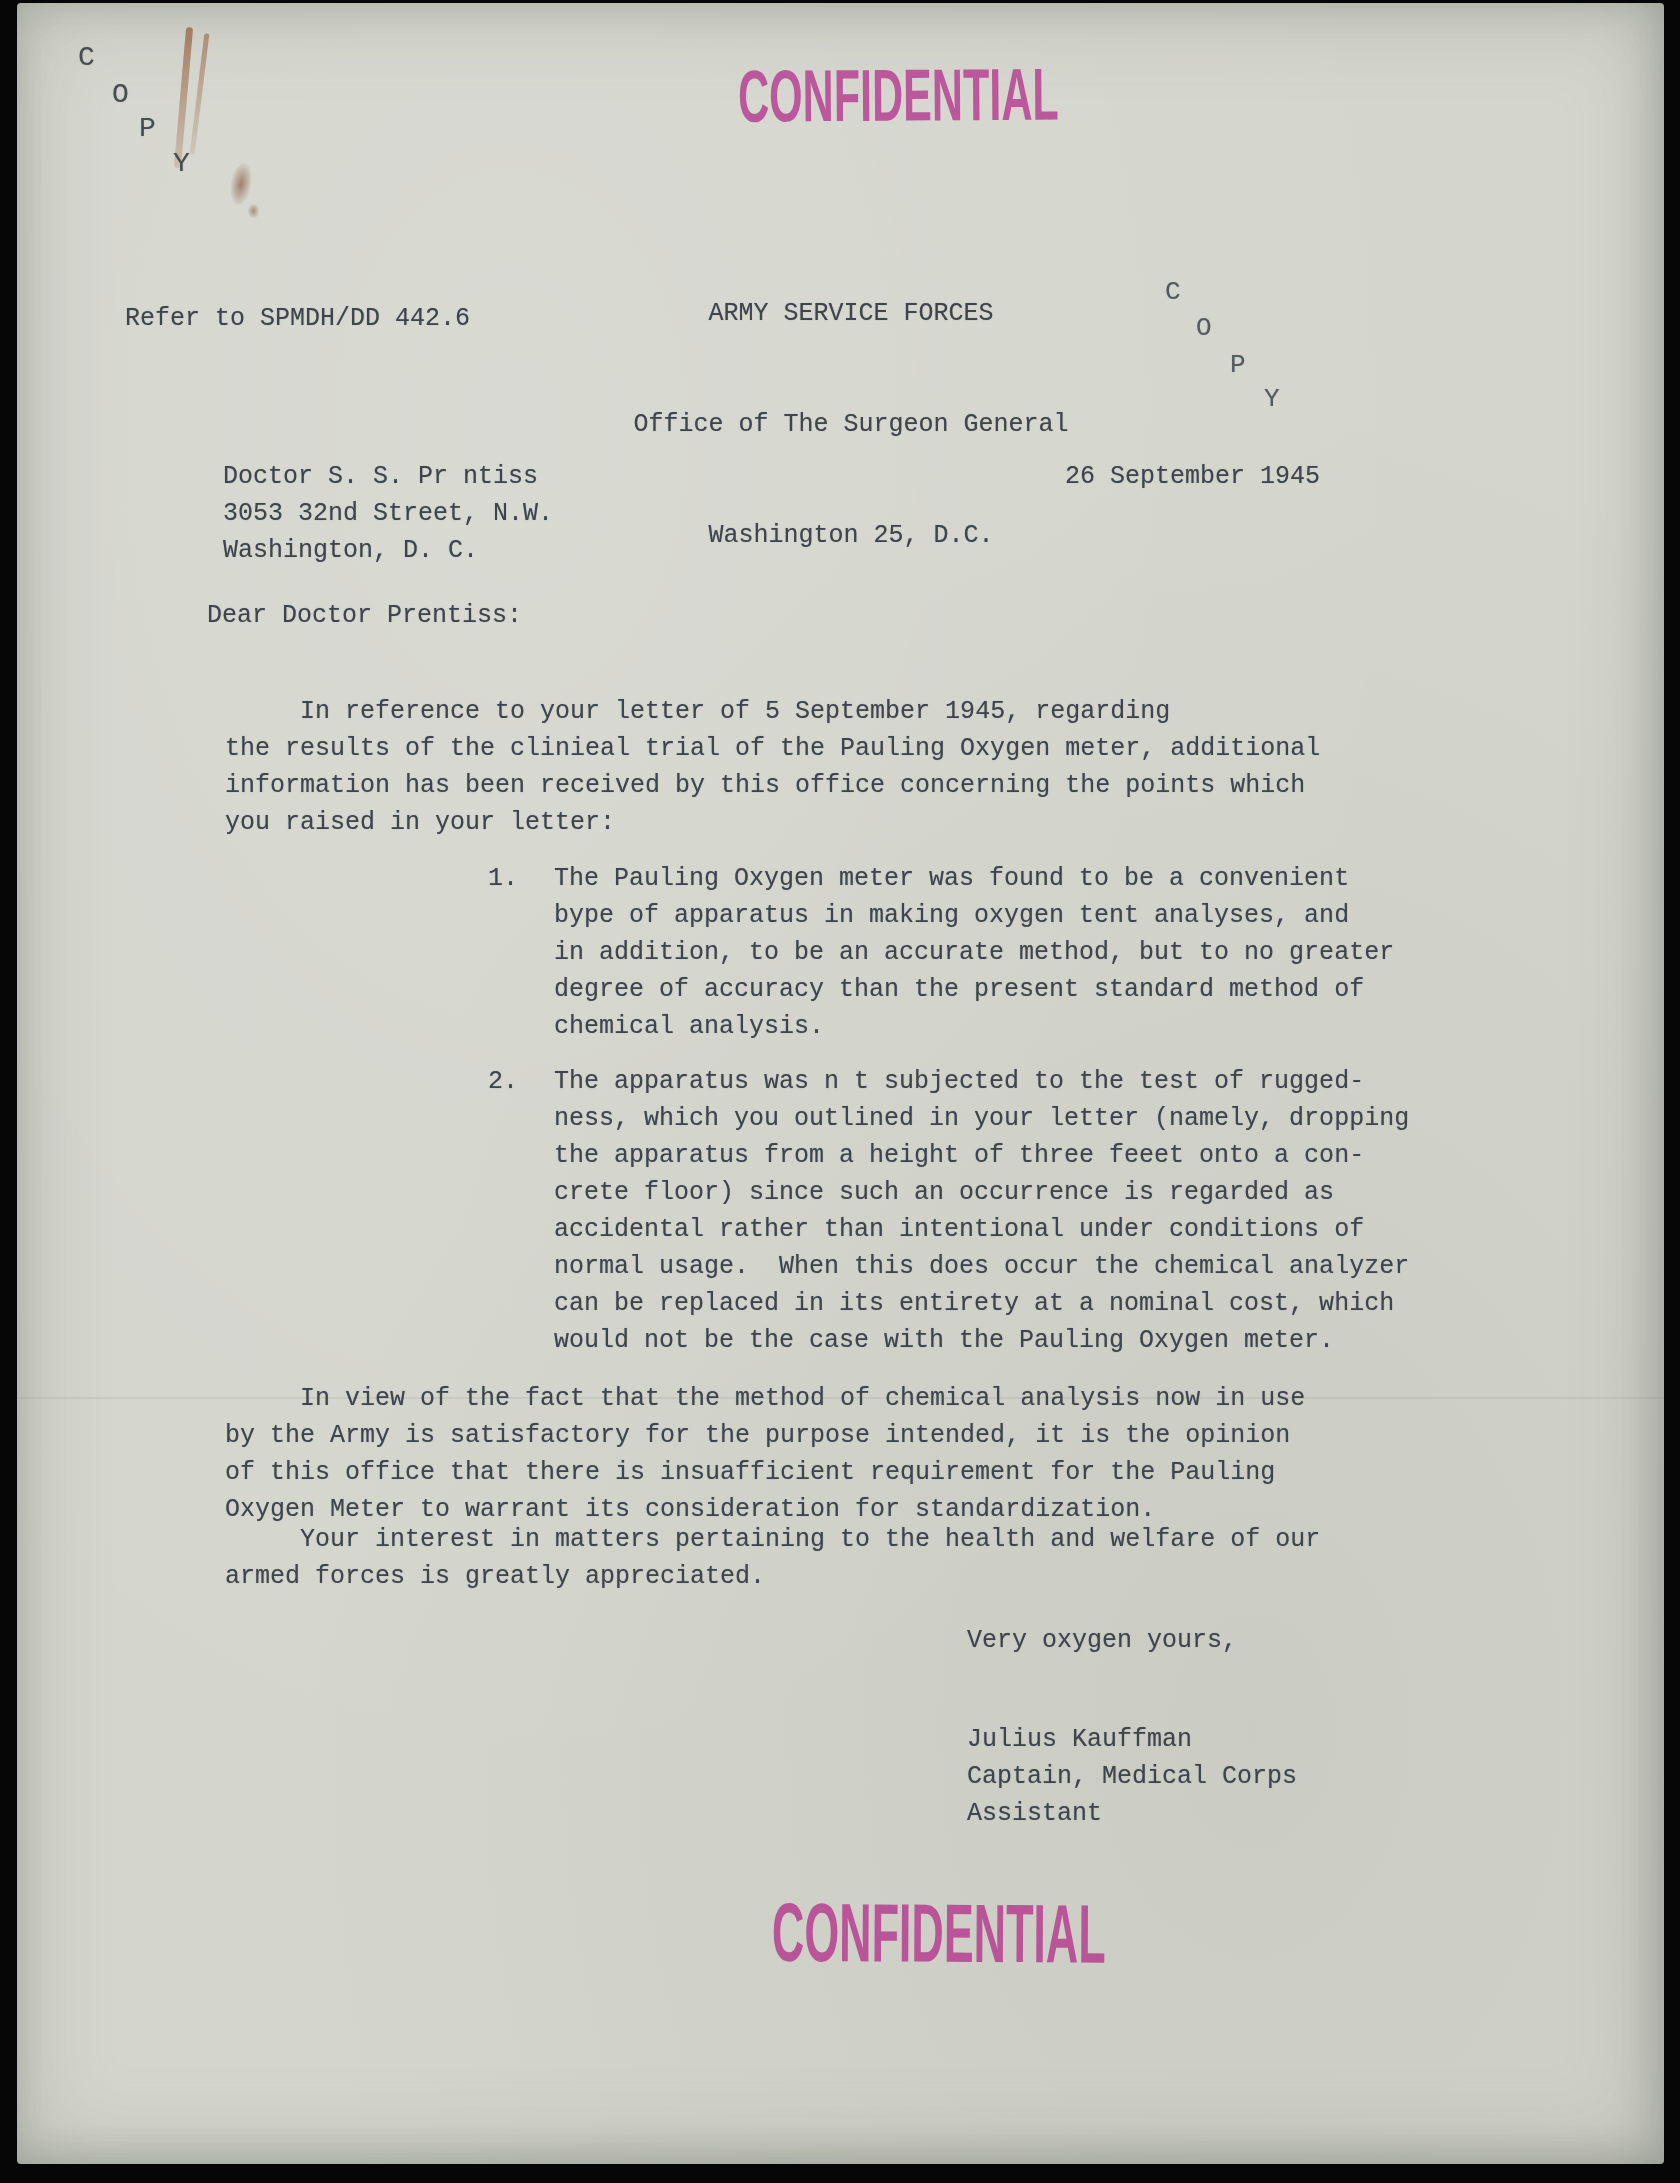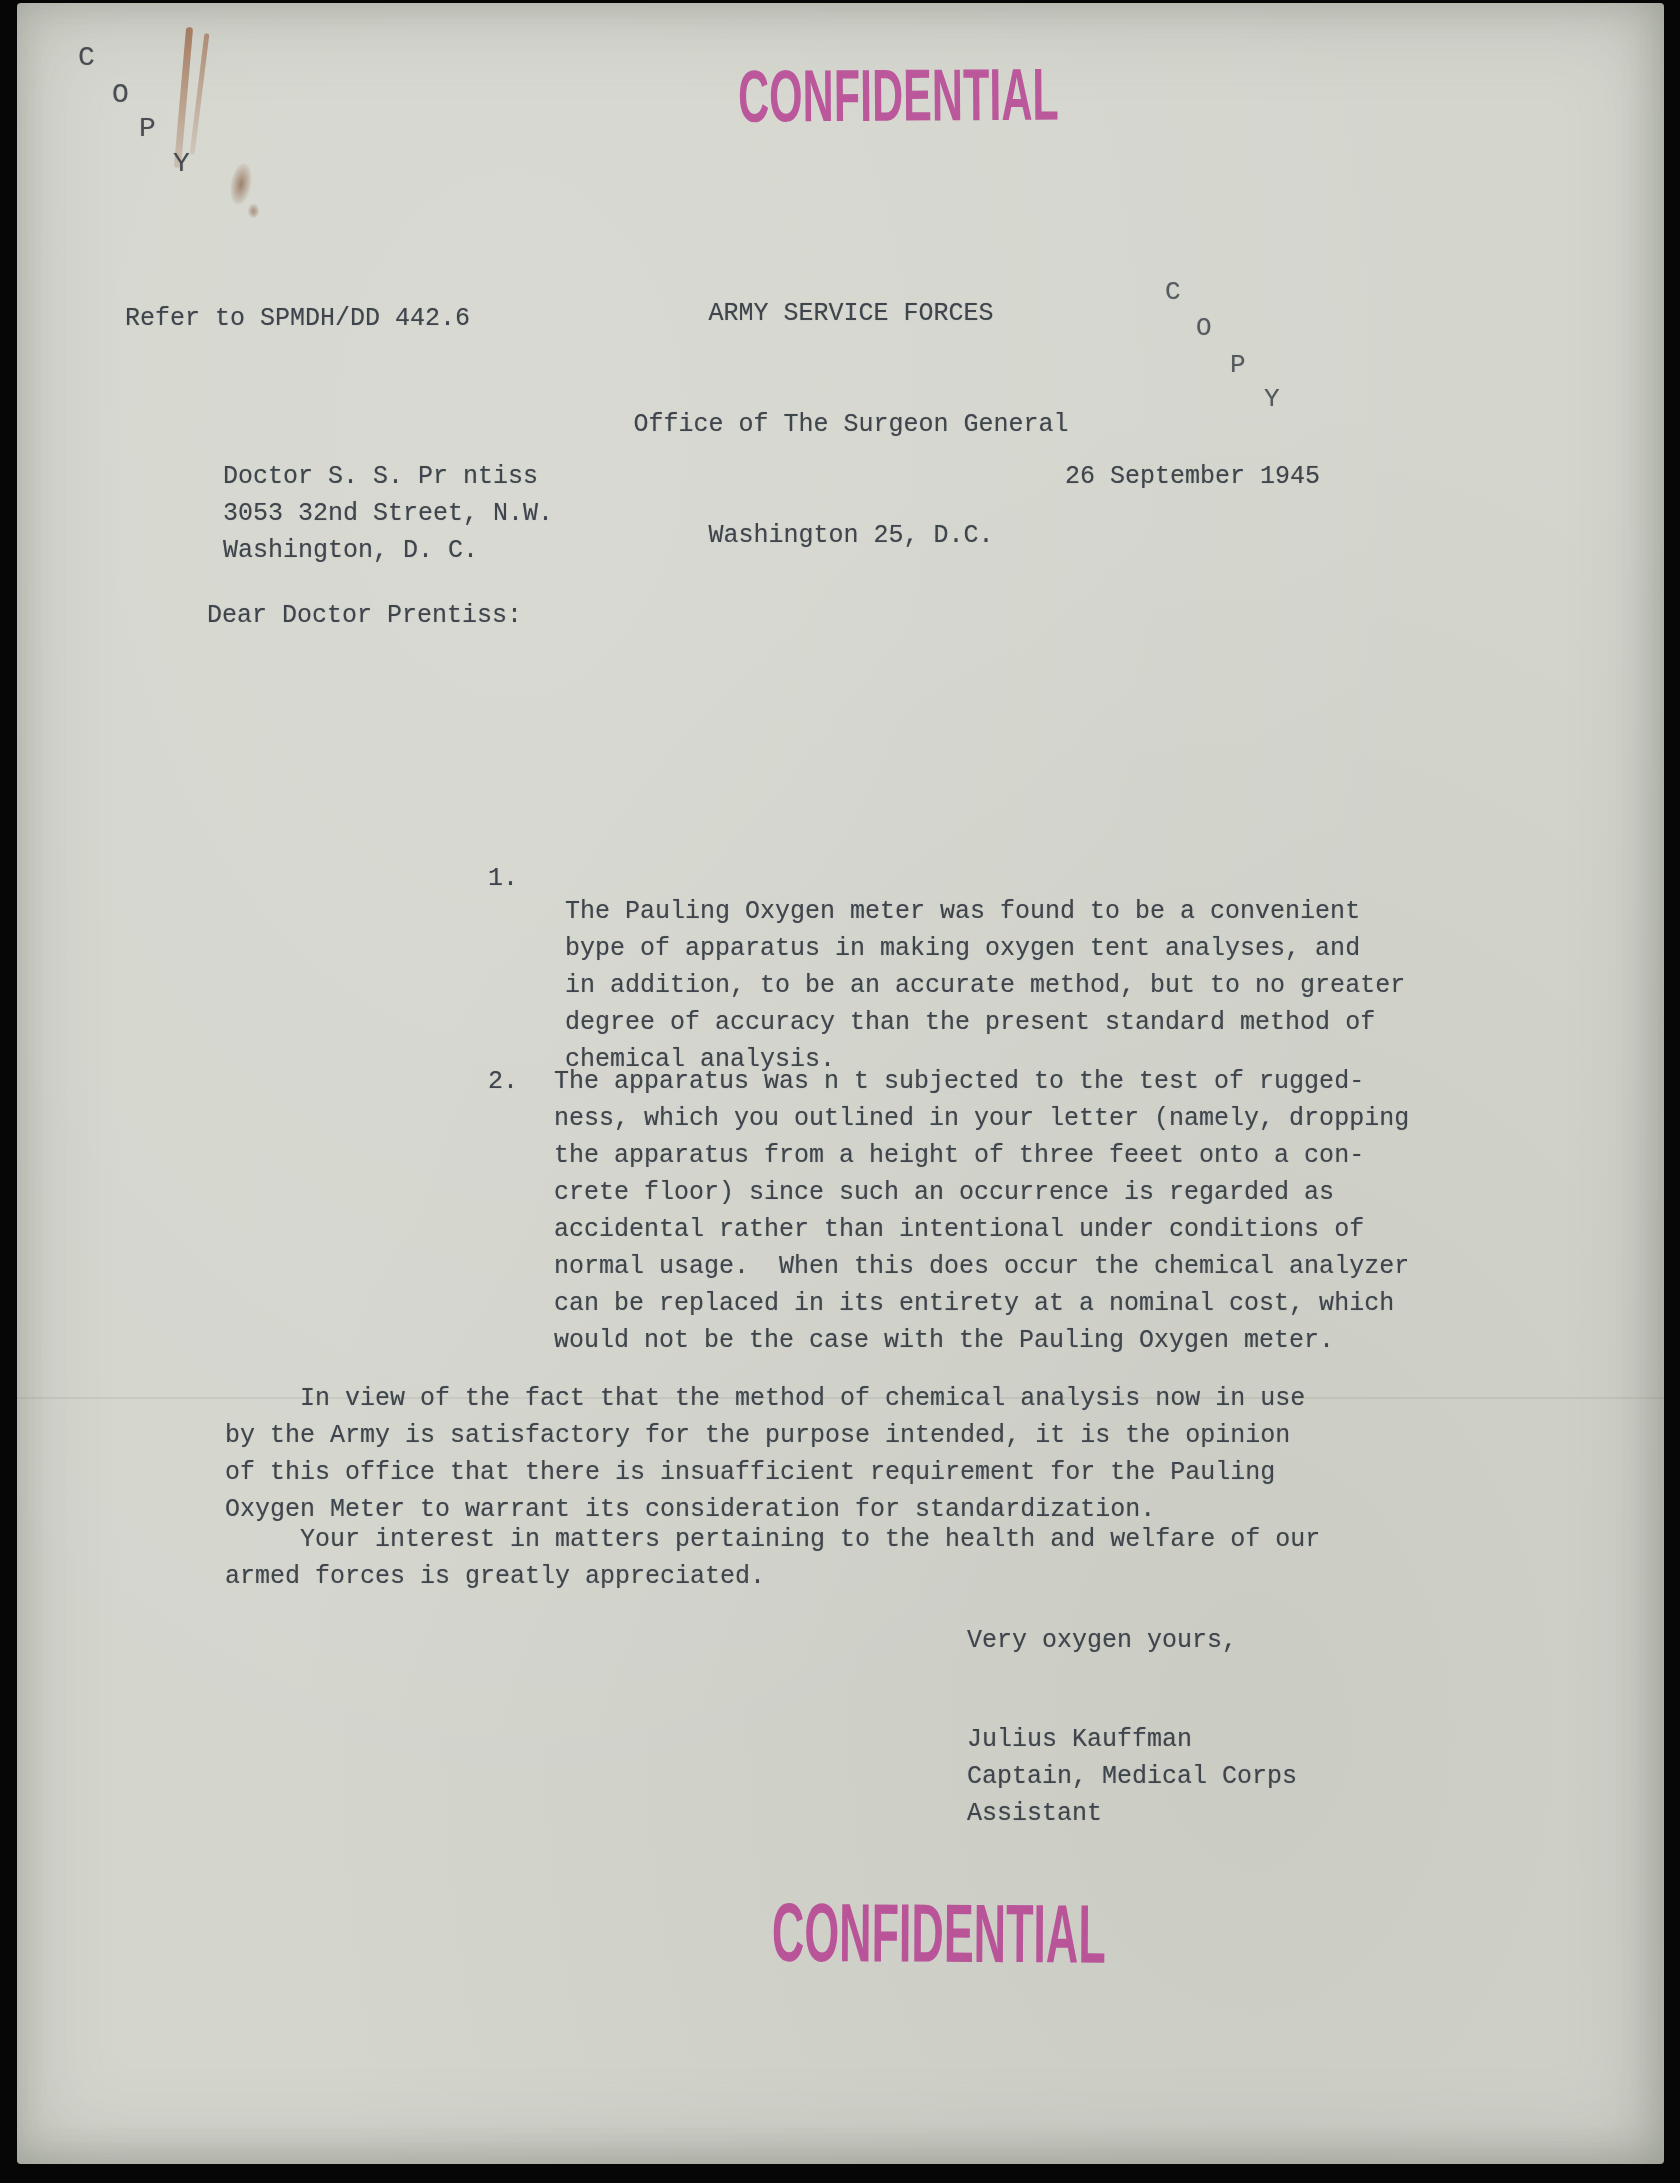--- a/index.html
+++ b/index.html
@@ -53,21 +53,21 @@
   .date        { left: 1048px; top: 455px; }
   .salutation  { left: 190px;  top: 594px; }
   .para        { left: 208px;  width: 1302px; }
   .para-1      { top: 690px; }
   .para-2      { top: 1353px; margin-top: 24px; }
   .para-3      { top: 1518px; font-family: Liberation Mono, monospace; }
   .list-number { width: 46px; }
   .num-1       { left: 471px; top: 857px; }
   .num-2       { left: 471px; top: 1060px; }
   .list-text   { left: 537px; width: 954px; }
-  .text-1      { top: 890px; margin-left: 11px; }
+  .text-1      { top: 857px; }
   .text-2      { top: 1060px; }
   .closing     { left: 950px; top: 1619px; }
   .signature   { left: 950px; top: 1718px; line-height: 37px; }
 
   .copy-letter {
     position: absolute;
     font-family: "Liberation Mono", "DejaVu Sans Mono", monospace;
     font-size: 28px;
     color: rgba(55, 61, 68, 0.85);
     text-shadow: 0 0 1px rgba(62,69,76,0.35);
@@ -162,20 +162,24 @@
     <span class="copy-letter copy-r copy-r-p">P</span>
     <span class="copy-letter copy-r copy-r-y">Y</span>
 
     <div class="typed recipient">Doctor S. S. Pr ntiss
 3053 32nd Street, N.W.
 Washington, D. C.</div>
     <div class="typed date">26 September 1945</div>
 
     <div class="typed salutation">Dear Doctor Prentiss:</div>
 
+    <div class="typed para para-1">     In reference to your letter of 5 September 1945, regarding
+the results of the clinieal trial of the Pauling Oxygen meter, additional
+information has been received by this office concerning the points which
+you raised in your letter:</div>
 
     <div class="typed list-number num-1">1.</div>
     <div class="typed list-text text-1">The Pauling Oxygen meter was found to be a convenient
 bype of apparatus in making oxygen tent analyses, and
 in addition, to be an accurate method, but to no greater
 degree of accuracy than the present standard method of
 chemical analysis.</div>
 
     <div class="typed list-number num-2">2.</div>
     <div class="typed list-text text-2">The apparatus was n t subjected to the test of rugged-

